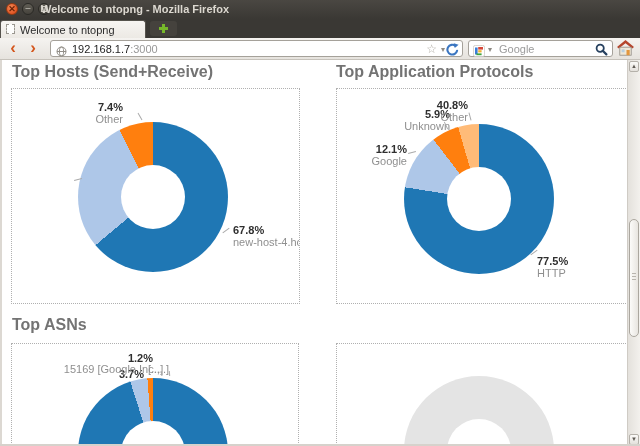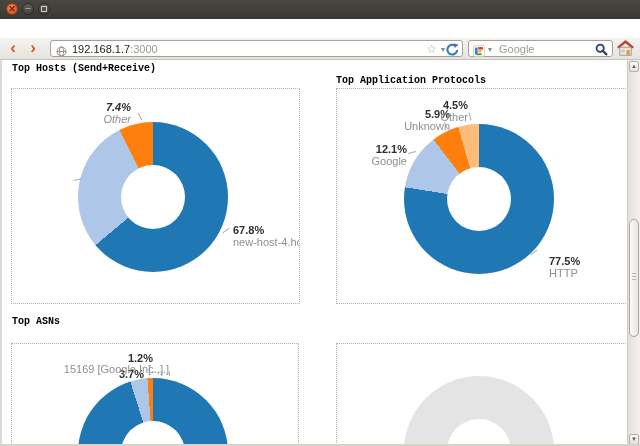--- a/index.html
+++ b/index.html
@@ -38,40 +38,40 @@
   .searchbox{position:absolute;left:468px;top:2px;width:145px;height:17px;background:#fff;border:1px solid #a5a19a;border-radius:3px;box-sizing:border-box;}
   .glogo{position:absolute;left:4px;top:2px;}
   .search-caret{position:absolute;left:19px;top:4px;font-size:8px;color:#8d8982;}
   .search-placeholder{position:absolute;left:30px;top:2px;font-size:11px;color:#9b9b9b;}
   .magnifier{position:absolute;right:4px;top:1px;}
   .homebtn{position:absolute;left:617px;top:2px;}
 
   
   .content{position:absolute;top:60px;left:0;right:13px;bottom:2px;background:#fff;overflow:hidden;}
   .edge-left{position:absolute;left:0;top:0;bottom:0;width:2px;background:#dcd8d2;}
-  .chart-title{position:absolute;font-size:10px;font-weight:bold;color:#000000;white-space:nowrap;font-family:Liberation Mono, monospace;}
-  #t0{left:12px;top:3px;} #t1{left:336px;top:3px;margin-top:12px;}
+  .chart-title{position:absolute;font-size:16px;font-weight:bold;color:#737373;white-space:nowrap;}
+  #t0{left:12px;top:3px;} #t1{left:336px;top:3px;}
   #t2{left:12px;top:256px;text-align:center;} #t3{left:336px;top:256px;}
   .panel{position:absolute;border:1px dotted #b0b0b0;box-sizing:content-box;}
   #p0{left:11px;top:28px;width:287px;height:214px;overflow:hidden;}
   #p1{left:336px;top:28px;width:290px;height:214px;overflow:hidden;}
   #p2{left:11px;top:283px;width:286px;height:160px;}
   #p3{left:336px;top:283px;width:290px;height:160px;}
   .donut{position:absolute;width:150px;height:150px;border-radius:50%;}
   .donut::after{content:"";position:absolute;left:43px;top:43px;right:43px;bottom:43px;background:#fff;border-radius:50%;}
   #d0{left:66px;top:33px;} #d1{left:67px;top:35px;}
   #d2{left:66px;top:34px;} #d3{left:67px;top:32px;}
 
   .lbl{position:absolute;font-size:11px;line-height:12px;color:#8f8f8f;white-space:nowrap;}
   .lbl .pct{display:block;font-weight:bold;color:#2f2f2f;}
   .lbl.r{text-align:right;}
   .l00{left:221px;top:135px;}
   .l01{right:226px;top:76px;}
-  .l02{right:168px;top:12px;font-style:italic;}
-  .l10{left:212px;top:166px;}
+  .l02{right:176px;top:12px;}
+  .l10{left:200px;top:166px;}
   .l11{right:220px;top:54px;}
   .l12{right:177px;top:19px;}
   .l13{right:159px;top:10px;}
   .pctabs{position:absolute;font-size:11px;font-weight:bold;color:#2f2f2f;white-space:nowrap;}
   .nameabs{position:absolute;font-size:11px;color:#8f8f8f;white-space:nowrap;}
   .l20{right:154px;top:24px;}
   .l21{right:145px;top:8px;}
   .l22{right:129px;top:19px;}
   .l23{left:136px;top:19px;}
   .tick{position:absolute;width:8px;border-top:1px solid #aaa;}
@@ -86,22 +86,35 @@
 </style>
 </head>
 <body>
 
 <div class="screen">
 
   <div class="titlebar">
     <span class="wbtn close">✕</span>
     <span class="wbtn min">–</span>
     <span class="wbtn max"></span>
-  </div>
-
+    <span class="wtitle">Welcome to ntopng - Mozilla Firefox</span>
+  </div>
+
+  <div class="tabbar">
+    <div class="tab">
+      <span class="tab-favicon"></span>
+      <span class="tab-label">Welcome to ntopng</span>
+    </div>
+    <div class="newtab">
+      <svg width="9" height="9">
+          <rect x="3" y="0" width="3" height="9" fill="#76b82a"></rect>
+          <rect x="0" y="3" width="9" height="3" fill="#76b82a"></rect>
+        </svg>
+    </div>
+  </div>
 
   <div class="navbar">
     <span class="navarrow back">‹</span>
     <span class="navarrow fwd">›</span>
 
     <div class="urlbar">
       <span class="globe">
         <svg width="11" height="11" viewBox="0 0 11 11">
             <circle cx="5.5" cy="5.5" r="4.5" fill="none" stroke="#928e87"></circle>
             <ellipse cx="5.5" cy="5.5" rx="2.1" ry="4.5" fill="none" stroke="#928e87"></ellipse>
@@ -179,21 +192,21 @@
       </div>
       <div class="lbl l11 r">
         <span class="pct">12.1%</span>
         <span>Google</span>
       </div>
       <div class="lbl l12 r">
         <span class="pct">5.9%</span>
         <span>Unknown</span>
       </div>
       <div class="lbl l13 r">
-        <span class="pct">4.5%</span>
+        <span class="pct">40.8%</span>
         <span>Other</span>
       </div>
       <div class="tick" style="left:193px;top:163px;transform:rotate(-35deg);"></div>
       <div class="tick" style="left:71px;top:63px;transform:rotate(-15deg);"></div>
       <div class="tick" style="left:105px;top:36px;transform:rotate(65deg);"></div>
       <div class="tick" style="left:129px;top:27px;transform:rotate(75deg);"></div>
     </div>
 
     <div class="panel" id="p2">
       <div class="donut" id="d2" style="background: conic-gradient(rgb(31, 119, 180) 0deg, rgb(31, 119, 180) 342.36deg, rgb(174, 199, 232) 342.36deg, rgb(174, 199, 232) 355.68deg, rgb(255, 127, 14) 355.68deg, rgb(255, 127, 14) 360deg);"></div>

